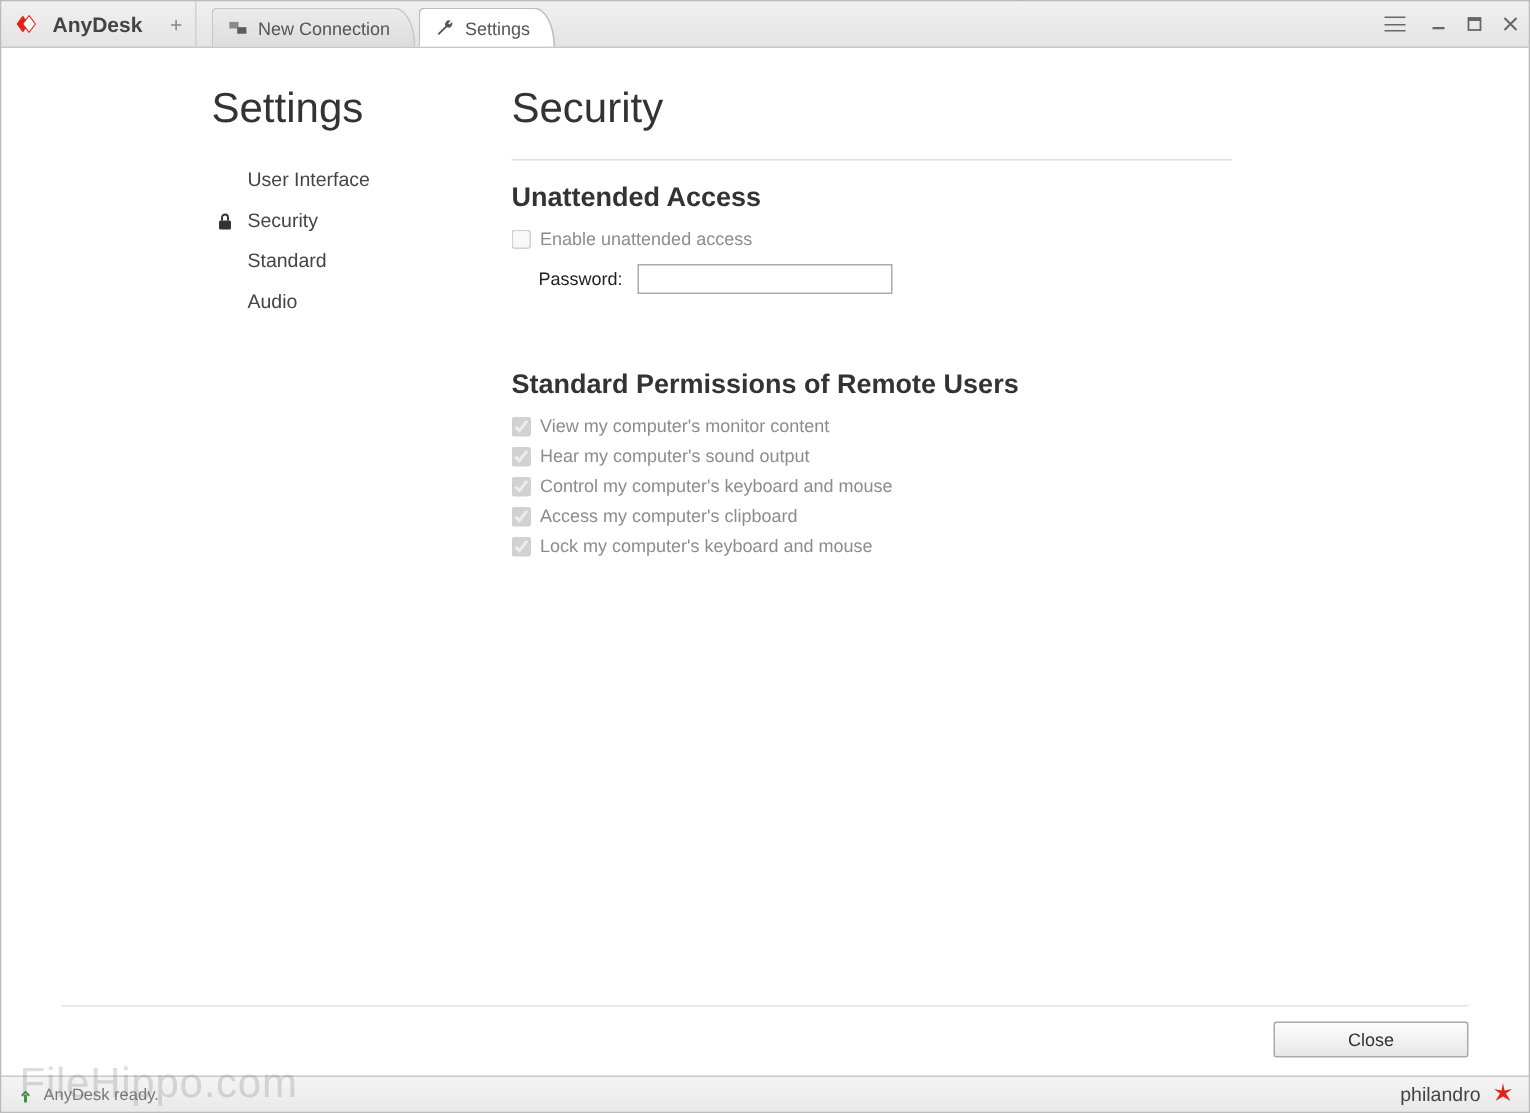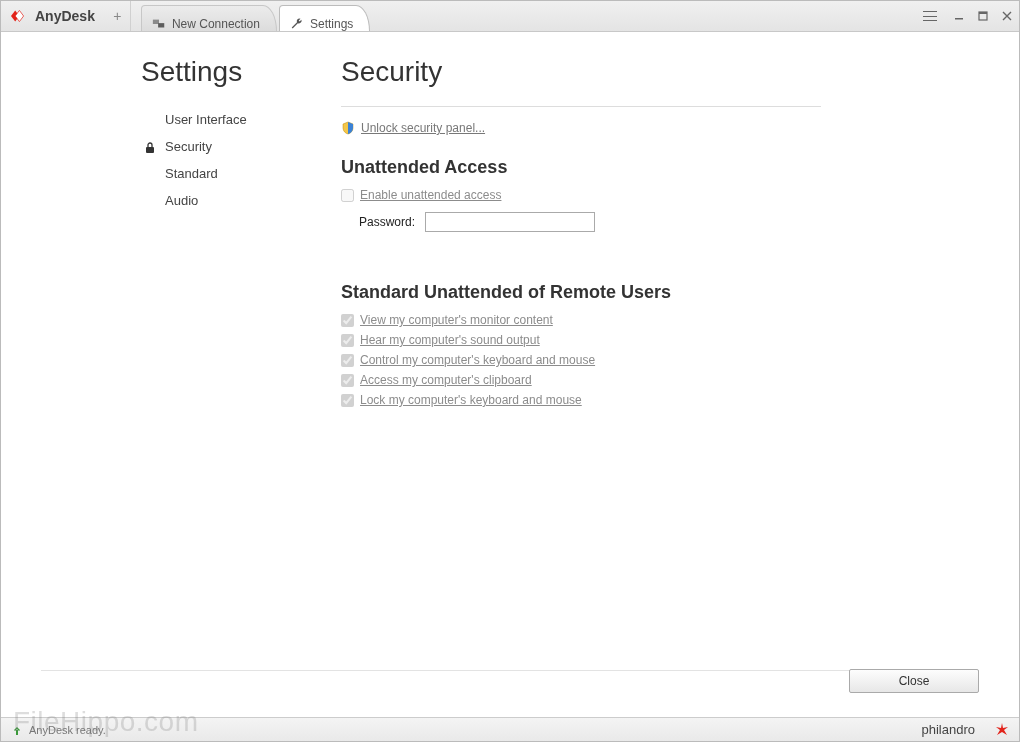--- a/index.html
+++ b/index.html
@@ -4,21 +4,21 @@
 <style>
   * { box-sizing: border-box; margin: 0; padding: 0; }
   html, body { width: 1020px; height: 742px; font-family: "Segoe UI", Tahoma, sans-serif; font-size: 12px; color: #333; background:#fff; overflow:hidden; }
   .window { width:1020px; height:742px; display:flex; flex-direction:column; background:#e9e9e9; border:1px solid #bbb; }
   
   .titlebar { height:31px; display:flex; align-items:stretch; background:linear-gradient(#f0f0f0,#e4e4e4); border-bottom:1px solid #c8c8c8; position:relative; }
   .logo-block { display:flex; align-items:center; gap:10px; padding:0 10px; font-weight:600; font-size:14px; color:#444; }
   .logo-diamond { width:14px; height:14px; }
   .new-tab { width:26px; display:flex; align-items:center; justify-content:center; color:#888; font-size:14px; cursor:pointer; border-right:1px solid #d0d0d0; }
   .tabs { display:flex; align-items:flex-end; margin-left:10px; }
-  .tab { height:26px; margin-top:5px; padding:0 16px 0 10px; display:flex; align-items:flex-end; gap:6px; font-size:12px; color:#555; border:1px solid #c7c7c7; border-bottom:none; border-top-left-radius:4px; border-top-right-radius:14px 26px; background:linear-gradient(#ececec,#dcdcdc); margin-right:2px; cursor:pointer; position:relative; }
+  .tab { height:26px; margin-top:5px; padding:0 16px 0 10px; display:flex; align-items:center; gap:6px; font-size:12px; color:#555; border:1px solid #c7c7c7; border-bottom:none; border-top-left-radius:4px; border-top-right-radius:14px 26px; background:linear-gradient(#ececec,#dcdcdc); margin-right:2px; cursor:pointer; position:relative; }
   .tab.active { background:#fff; z-index:2; border-color:#bcbcbc; }
   .tab-icon { width:14px; height:14px; display:inline-flex; align-items:center; justify-content:center; }
   .win-controls { margin-left:auto; display:flex; align-items:center; gap:0; }
   .win-btn { width:24px; height:22px; display:flex; align-items:center; justify-content:center; cursor:pointer; color:#666; }
   .hamburger { width:22px; height:22px; display:flex; align-items:center; justify-content:center; margin-right:6px; cursor:pointer; }
   .hamburger-lines { width:14px; height:10px; border-top:1px solid #666; border-bottom:1px solid #666; position:relative; }
   .hamburger-lines::after { content:""; position:absolute; top:4px; left:0; right:0; height:1px; background:#666; }
 
   
   .content { flex:1; background:#fff; display:flex; padding:24px 40px 0 140px; position:relative; }
@@ -28,39 +28,39 @@
   .side-item .pad { width:14px; display:inline-flex; align-items:center; justify-content:center; }
   .main { flex:1; padding-left:20px; }
   .main h1.page-title { font-size:28px; font-weight:400; color:#333; margin-bottom:18px; }
   .hr { height:1px; background:#ddd; margin-bottom:14px; max-width:480px; }
   .unlock-row { display:flex; align-items:center; gap:6px; font-size:12px; margin-bottom:22px; }
   .unlock-row a { color:#787878; text-decoration:underline; cursor:pointer; }
   .shield { width:14px; height:14px; }
   .section-title { font-size:18px; font-weight:700; color:#333; margin-bottom:10px; }
   .checkbox-row { display:flex; align-items:center; gap:6px; color:#888; font-size:12px; margin-bottom:10px; }
   .checkbox-row.disabled input[type=checkbox] { accent-color:#bbb; }
-  .checkbox-row.disabled { color:#8c8c8c;text-decoration:underline; }
+  .checkbox-row.disabled { color:#8c8c8c; }
   .password-row { display:flex; align-items:center; gap:10px; margin-left:18px; margin-bottom:30px; }
   .password-row label { font-size:12px; color:#222; }
   .password-row input { width:170px; height:20px; border:1px solid #aaa; background:#fff; padding:2px 4px; }
   .perm-subtitle { font-size:12px; font-weight:600; color:#333; margin:12px 0 10px 0; }
   .perm-list .checkbox-row { margin-bottom:6px; }
   input.chk { width:13px; height:13px; }
   .perm-list input.chk { accent-color:#999; }
 
   
-  .button-bar { position:absolute; bottom:24px; right:40px; }
+  .button-bar { position:absolute; bottom:12px; right:40px; }
   .close-btn { width:130px; height:24px; background:linear-gradient(#fdfdfd,#e7e7e7); border:1px solid #aaa; border-radius:2px; font-size:12px; cursor:pointer; color:#333; }
   .bottom-hr { position:absolute; left:40px; right:40px; bottom:46px; height:1px; background:#e3e3e3; }
 
   
   .statusbar { height:24px; background:linear-gradient(#f4f4f4,#e9e9e9); border-top:1px solid #ccc; display:flex; align-items:center; padding:0 10px; font-size:11px; color:#777; position:relative; }
   .statusbar .left { display:flex; gap:6px; }
   .plug { width:12px; height:12px; }
-  .brand { margin-left:auto; font-size:13px; color:#444; display:flex; align-items:center; gap:20px; }
+  .brand { margin-left:auto; font-size:13px; color:#444; display:flex; align-items:flex-start; gap:8px; }
   .brand-star { width:14px; height:14px; }
   .watermark { position:absolute; left:12px; bottom:3px; font-size:28px; color:rgba(120,120,120,0.25); font-weight:300; letter-spacing:0.5px; pointer-events:none; }
 
   
   svg { display:block; }
 </style>
 </head>
 <body>
 
 <div class="window">
@@ -143,41 +143,34 @@
       <div class="side-item">
         <span class="pad"></span>
         <span>Audio</span>
       </div>
     </div>
 
     <div class="main">
       <h1 class="page-title">Security</h1>
       <div class="hr"></div>
 
-      <div class="unlock-row">
-        <svg class="shield" viewBox="0 0 14 14">
-          <path d="M7 1 L12 3 V7 C12 10 9.5 12.5 7 13 C4.5 12.5 2 10 2 7 V3 Z" fill="#f3c64a" stroke="#c08a00" stroke-width="0.5"></path>
-          <path d="M7 1 L12 3 V7 C12 10 9.5 12.5 7 13 Z" fill="#3b82d6"></path>
-        </svg>
-        <a>Unlock security panel...</a>
-      </div>
 
       <div class="section-title">Unattended Access</div>
       <label class="checkbox-row disabled">
         <input type="checkbox" class="chk" disabled="" style="">
         <span>Enable unattended access</span>
       </label>
       <div class="password-row">
         <label>Password:</label>
         <input type="password" value="" style="">
       </div>
 
       <div style="height:20px"></div>
 
-      <div class="section-title">Standard Unattended of Remote Users</div>
+      <div class="section-title">Standard Permissions of Remote Users</div>
 
       <div class="perm-list">
         <label class="checkbox-row disabled">
           <input type="checkbox" class="chk" checked="" disabled="" style="">
           <span>View my computer's monitor content</span>
         </label>
         <label class="checkbox-row disabled">
           <input type="checkbox" class="chk" checked="" disabled="" style="">
           <span>Hear my computer's sound output</span>
         </label>

